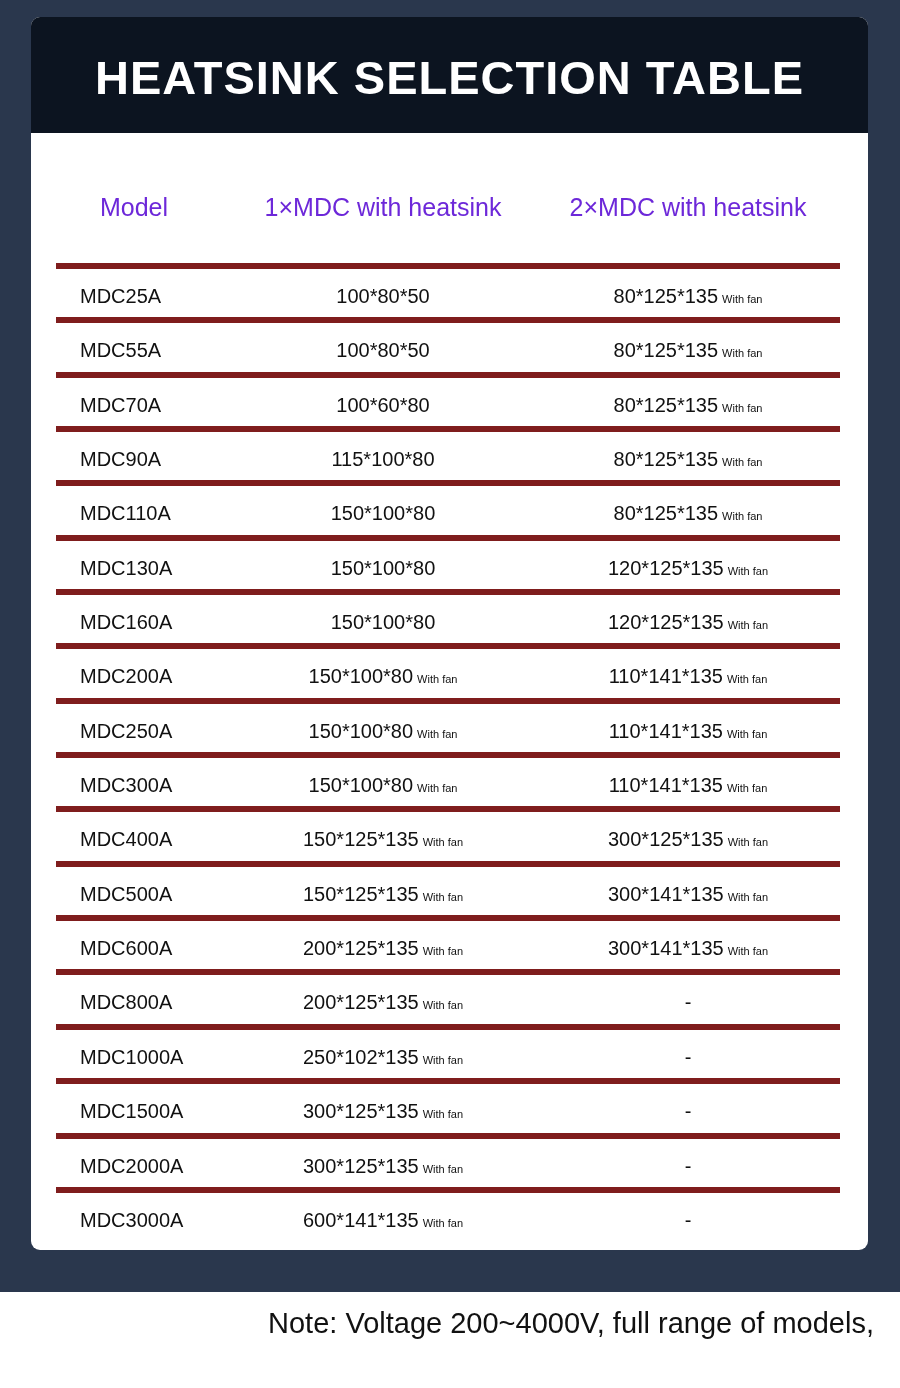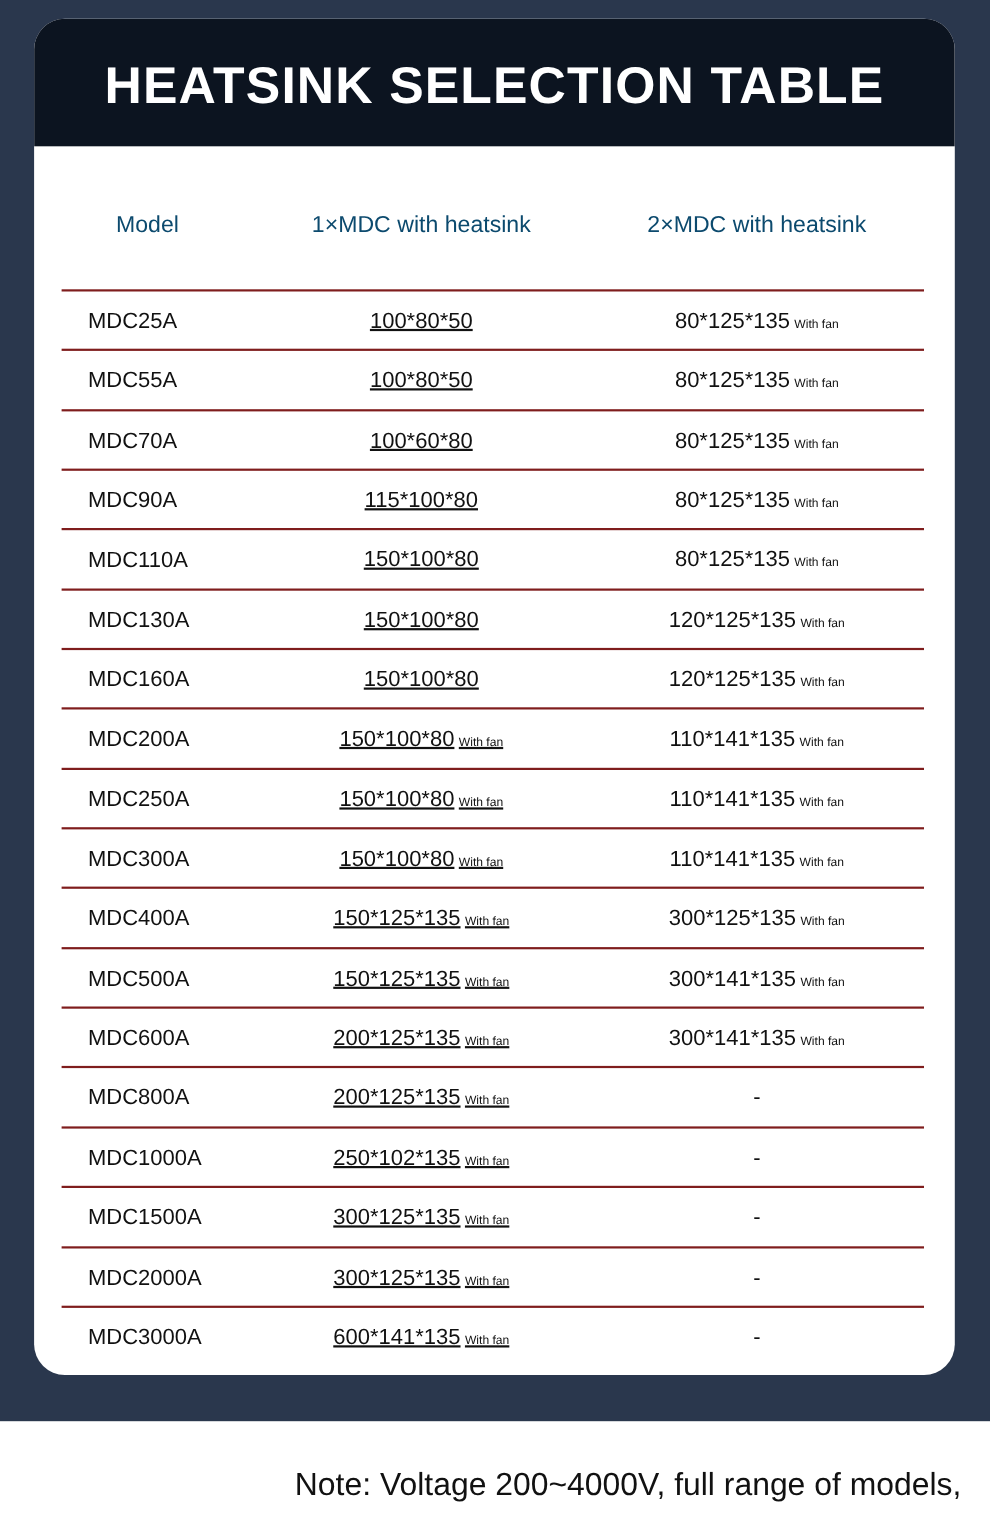--- a/index.html
+++ b/index.html
@@ -5,56 +5,56 @@
     * { margin: 0; padding: 0; box-sizing: border-box; }
     html, body { width: 900px; height: 1388px; background: #ffffff; overflow: hidden; }
     body { font-family: "Liberation Sans", sans-serif; color: #111111; position: relative; }
 
     .backdrop {
       position: absolute; left: 0; top: 0; width: 900px; height: 1292px;
       background: #2a374d;
     }
     .card {
       position: absolute; left: 31px; top: 17px; width: 837px; height: 1233px;
-      background: #ffffff; border-radius: 28px; overflow: hidden;
+      background: #ffffff; border-radius: 9px; overflow: hidden;
     }
     .card-header {
       height: 116px; background: #0c1420;
       display: flex; align-items: center; justify-content: center;
     }
     .card-title {
       color: #ffffff; font-weight: 700; font-size: 47px; letter-spacing: 1px;
       padding-top: 4px;
     }
     .col-headers {
       position: absolute; left: 0; top: 116px; width: 837px; height: 131px;
     }
     .col-head {
-      position: absolute; top: 60px; font-size: 21px; color: #0c4a6e;
+      position: absolute; top: 60px; font-size: 25px; color: #6d28d9;
       transform: translateX(-50%); white-space: nowrap;
     }
     .rows {
       position: absolute; left: 25px; top: 246px; width: 784px;
     }
     .row {
       position: relative; height: 54.35px;
-      border-top: 2px solid #7f1d1d;
+      border-top: 6px solid #7f1d1d;
     }
     .cell {
       position: absolute; top: 16px; font-size: 20px; white-space: nowrap; color: #111111;
     }
     .cell-model { left: 24px; }
-    .cell-c1 { left: 327px; transform: translateX(-50%); text-decoration: underline; }
+    .cell-c1 { left: 327px; transform: translateX(-50%); }
     .cell-c2 { left: 632px; transform: translateX(-50%); }
     .suffix { font-size: 11px; margin-left: 4px; }
     .note {
       position: absolute; top: 1306px; right: 26px; text-align: right;
       font-size: 29px; line-height: 34px; color: #111111;
     }
-    .note-line { display: block; margin-top: 27px; }
+    .note-line { display: block; }
   </style>
 </head>
 <body>
 
 <div class="backdrop"></div>
 
 <div class="card">
   <div class="card-header">
     <h1 class="card-title">HEATSINK SELECTION TABLE</h1>
   </div>

